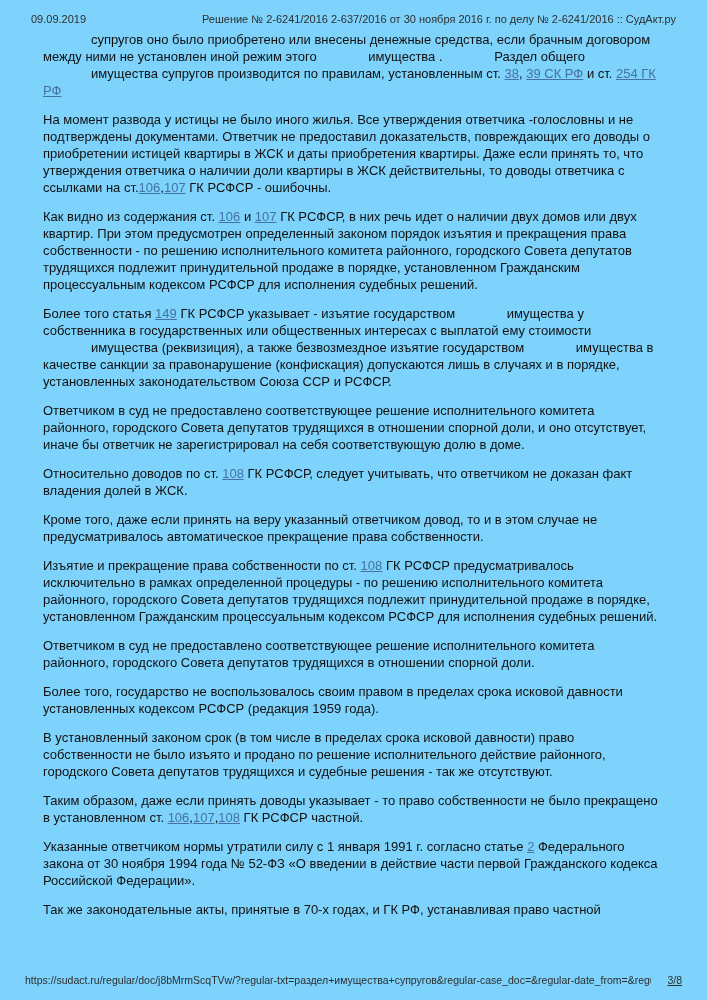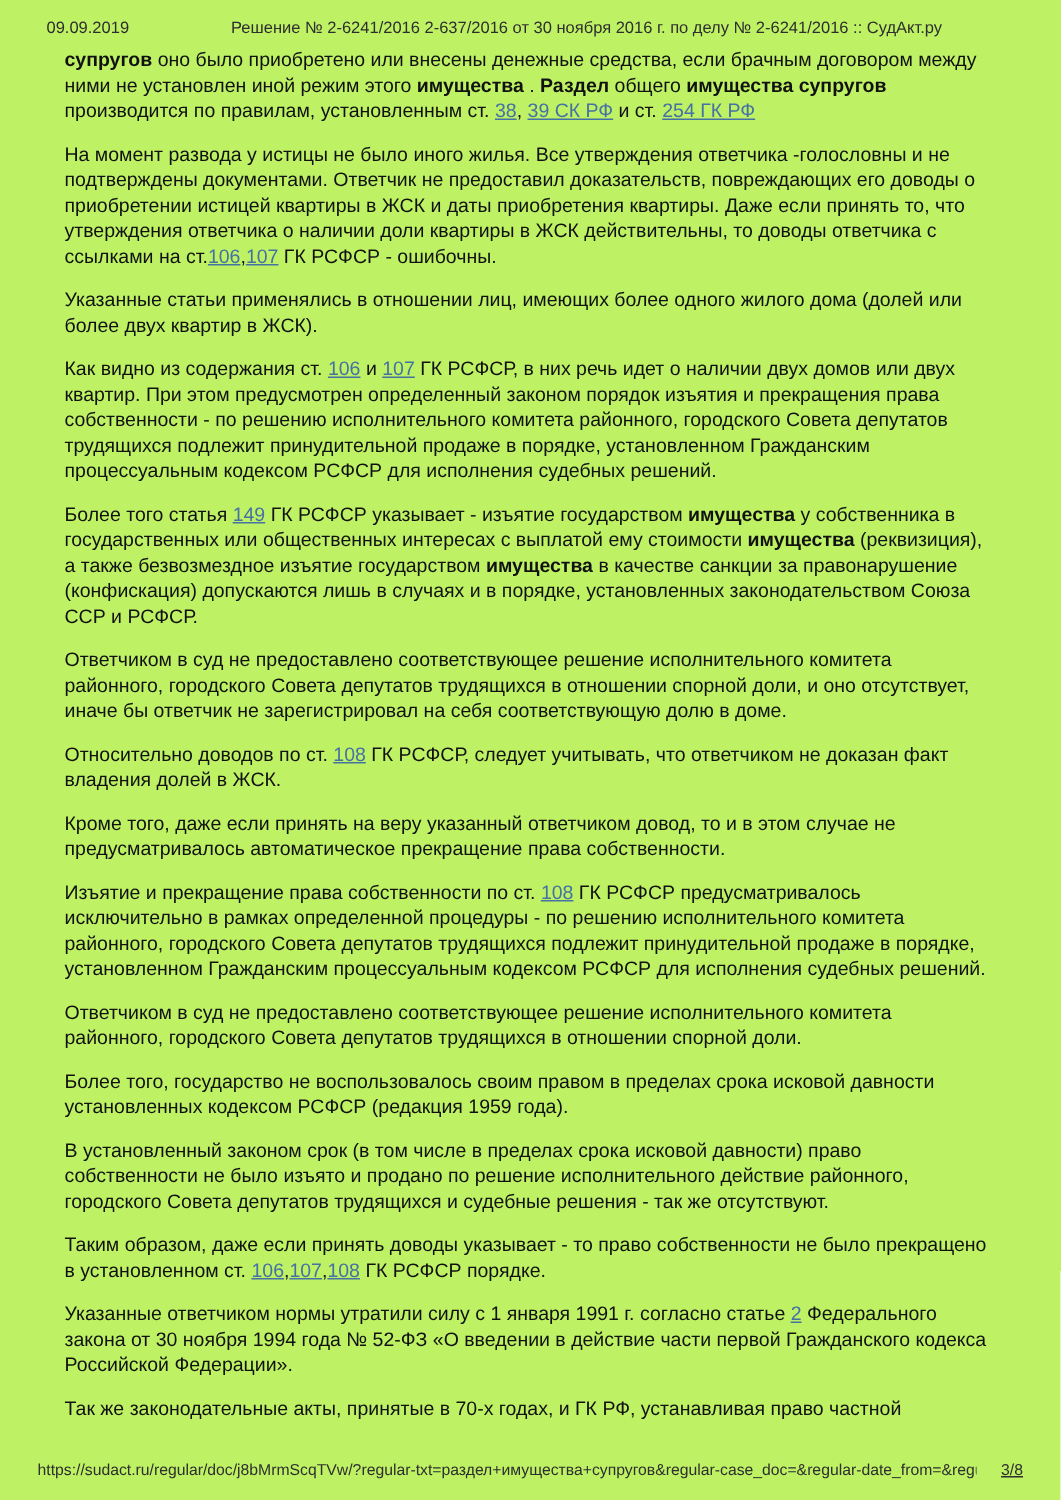--- a/index.html
+++ b/index.html
@@ -2,45 +2,45 @@
 <html lang="ru" style="--link-color: #4671A4; --text-color: #111111;"><head>
 <meta charset="utf-8">
 <style>
   :root { --link-color:#4671A4; --text-color:#111111; --meta-color:#2e2e2e; }
   * { box-sizing: border-box; }
   html, body { margin:0; padding:0; background:#ffffff; }
   .page {
     position: relative;
     width: 707px;
     height: 1000px;
-    background: #bef264;
+    background: #7dd3fc;
     font-family: "Liberation Sans", "DejaVu Sans", sans-serif;
     overflow: hidden;
   }
   .print-header {
     position: absolute;
     top: 13px; left: 31px; right: 31px;
     display: flex;
     align-items: baseline;
     font-size: 11px;
     color: var(--meta-color);
     white-space: nowrap;
   }
   .print-header .date { flex: 0 0 auto; }
-  .print-header .title { flex: 1 1 auto; text-align: center; padding-left: 20px; }
+  .print-header .title { flex: 1 1 auto; text-align: right; padding-left: 20px; }
   .doc-body {
     position: absolute;
     top: 31px; left: 43px;
     width: 618px;
     font-size: 13px;
     line-height: 17px;
     color: var(--text-color);
   }
   .doc-body p { margin: 0 0 12px 0; }
-  .doc-body b { font-weight: bold; }
+  .doc-body b { font-weight: normal; margin-left: 48px; }
   .doc-link {
     color: var(--link-color);
     text-decoration: underline;
     cursor: pointer;
   }
   .print-footer {
     position: absolute;
     left: 25px; right: 25px; bottom: 14px;
     display: flex;
     justify-content: space-between;
@@ -58,31 +58,30 @@
 <div class="page">
 
   <div class="print-header">
     <span class="date">09.09.2019</span>
     <span class="title">Решение № 2-6241/2016 2-637/2016 от 30 ноября 2016 г. по делу № 2-6241/2016 :: СудАкт.ру</span>
   </div>
 
   <div class="doc-body">
       <p><b>супругов</b><span> оно было приобретено или внесены денежные средства, если брачным договором между ними не установлен иной режим этого </span><b>имущества</b><span> . </span><b>Раздел</b><span> общего </span><b>имущества супругов</b><span> производится по правилам, установленным ст. </span><a class="doc-link" href="#">38</a><span>, </span><a class="doc-link" href="#">39 СК РФ</a><span> и ст. </span><a class="doc-link" href="#">254 ГК РФ</a></p>
       <p><span>На момент развода у истицы не было иного жилья. Все утверждения ответчика -голословны и не подтверждены документами. Ответчик не предоставил доказательств, повреждающих его доводы о приобретении истицей квартиры в ЖСК и даты приобретения квартиры. Даже если принять то, что утверждения ответчика о наличии доли квартиры в ЖСК действительны, то доводы ответчика с ссылками на ст.</span><a class="doc-link" href="#">106</a><span>,</span><a class="doc-link" href="#">107</a><span> ГК РСФСР - ошибочны.</span></p>
-      <p><span>Указанные статьи применялись в отношении лиц, имеющих более одного жилого дома (долей или более двух квартир в ЖСК).</span></p>
       <p><span>Как видно из содержания ст. </span><a class="doc-link" href="#">106</a><span> и </span><a class="doc-link" href="#">107</a><span> ГК РСФСР, в них речь идет о наличии двух домов или двух квартир. При этом предусмотрен определенный законом порядок изъятия и прекращения права собственности - по решению исполнительного комитета районного, городского Совета депутатов трудящихся подлежит принудительной продаже в порядке, установленном Гражданским процессуальным кодексом РСФСР для исполнения судебных решений.</span></p>
       <p><span>Более того статья </span><a class="doc-link" href="#">149</a><span> ГК РСФСР указывает - изъятие государством </span><b>имущества</b><span> у собственника в государственных или общественных интересах с выплатой ему стоимости </span><b>имущества</b><span> (реквизиция), а также безвозмездное изъятие государством </span><b>имущества</b><span> в качестве санкции за правонарушение (конфискация) допускаются лишь в случаях и в порядке, установленных законодательством Союза ССР и РСФСР.</span></p>
       <p><span>Ответчиком в суд не предоставлено соответствующее решение исполнительного комитета районного, городского Совета депутатов трудящихся в отношении спорной доли, и оно отсутствует, иначе бы ответчик не зарегистрировал на себя соответствующую долю в доме.</span></p>
       <p><span>Относительно доводов по ст. </span><a class="doc-link" href="#">108</a><span> ГК РСФСР, следует учитывать, что ответчиком не доказан факт владения долей в ЖСК.</span></p>
       <p><span>Кроме того, даже если принять на веру указанный ответчиком довод, то и в этом случае не предусматривалось автоматическое прекращение права собственности.</span></p>
       <p><span>Изъятие и прекращение права собственности по ст. </span><a class="doc-link" href="#">108</a><span> ГК РСФСР предусматривалось исключительно в рамках определенной процедуры - по решению исполнительного комитета районного, городского Совета депутатов трудящихся подлежит принудительной продаже в порядке, установленном Гражданским процессуальным кодексом РСФСР для исполнения судебных решений.</span></p>
       <p><span>Ответчиком в суд не предоставлено соответствующее решение исполнительного комитета районного, городского Совета депутатов трудящихся в отношении спорной доли.</span></p>
       <p><span>Более того, государство не воспользовалось своим правом в пределах срока исковой давности установленных кодексом РСФСР (редакция 1959 года).</span></p>
       <p><span>В установленный законом срок (в том числе в пределах срока исковой давности) право собственности не было изъято и продано по решение исполнительного действие районного, городского Совета депутатов трудящихся и судебные решения - так же отсутствуют.</span></p>
-      <p><span>Таким образом, даже если принять доводы указывает - то право собственности не было прекращено в установленном ст. </span><a class="doc-link" href="#">106</a><span>,</span><a class="doc-link" href="#">107</a><span>,</span><a class="doc-link" href="#">108</a><span> ГК РСФСР порядке.</span></p>
+      <p><span>Таким образом, даже если принять доводы указывает - то право собственности не было прекращено в установленном ст. </span><a class="doc-link" href="#">106</a><span>,</span><a class="doc-link" href="#">107</a><span>,</span><a class="doc-link" href="#">108</a><span> ГК РСФСР частной.</span></p>
       <p><span>Указанные ответчиком нормы утратили силу с 1 января 1991 г. согласно статье </span><a class="doc-link" href="#">2</a><span> Федерального закона от 30 ноября 1994 года № 52-ФЗ «О введении в действие части первой Гражданского кодекса Российской Федерации».</span></p>
       <p><span>Так же законодательные акты, принятые в 70-х годах, и ГК РФ, устанавливая право частной</span></p>
     </div>
 
   <div class="print-footer">
     <span class="url">https://sudact.ru/regular/doc/j8bMrmScqTVw/?regular-txt=раздел+имущества+супругов&amp;regular-case_doc=&amp;regular-date_from=&amp;regular-date_t…</span>
     <span class="pagenum">3/8</span>
   </div>
 
 </div>

